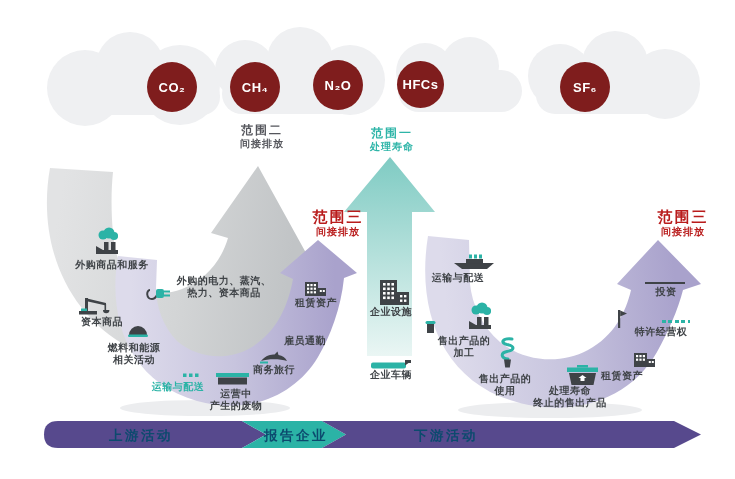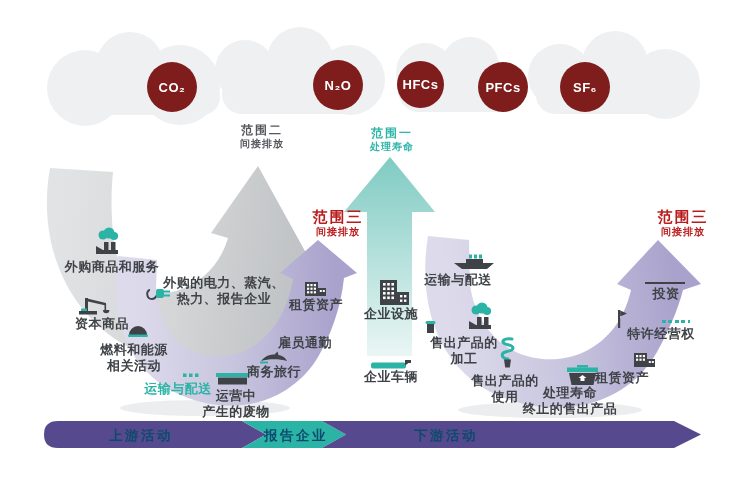--- a/index.html
+++ b/index.html
@@ -15,21 +15,21 @@
   }
   .scope{position:absolute;transform:translateX(-50%);text-align:center;font-weight:bold;line-height:1.22;white-space:nowrap;}
   .scope .t1{display:block;font-size:12px;letter-spacing:2px;}
   .scope .t2{display:block;font-size:10px;letter-spacing:1px;}
   .scope.small .t1{font-size:15px;}
   .scope.s2{color:#55565C;}
   .scope.s1{color:#2EB5A8;}
   .scope.s3{color:#b91c1c;margin-left:20px;}
   .cat{
     position:absolute;transform:translateX(-50%);text-align:center;
-    font-size:13px;font-weight:bold;color:#3F4347;line-height:1.2;white-space:nowrap;letter-spacing:.5px;
+    font-size:10px;font-weight:bold;color:#3F4347;line-height:1.2;white-space:nowrap;letter-spacing:.5px;
   }
   .cat.teal{color:#2BB3A6;}
   .cat .ln{display:block;}
   .icon{position:absolute;}
   .overline{position:absolute;border-top:2px solid #3F4347;}
   .dashes{
     position:absolute;height:3px;
     background:repeating-linear-gradient(90deg,#2BB3A6 0 4px,transparent 4px 6.5px);
   }
   .bar-label{
@@ -127,23 +127,23 @@
       Z"></path>
 
     <g>
       <path fill="#57498D" d="M58,421 H242 L266,434.5 L242,448 H58 Q44,448 44,434.5 Q44,421 58,421 Z"></path>
       <path fill="#2BB3A6" d="M242,421 H322 L346,434.5 L322,448 H242 L266,434.5 Z"></path>
       <path fill="#57498D" d="M322,421 H674 L701,434.5 L674,448 H322 L346,434.5 Z"></path>
     </g>
   </svg>
 
   <div class="gas" style="left:147px;top:62px;width:50px;height:50px">CO₂</div>
+  <div class="gas" style="left:230px;top:62px;width:50px;height:50px">CH₄</div>
   <div class="gas" style="left:313px;top:60px;width:50px;height:50px">N₂O</div>
   <div class="gas" style="left:397px;top:61px;width:47px;height:47px">HFCs</div>
-  <div class="gas" style="left:478px;top:62px;width:50px;height:50px">PFCs</div>
   <div class="gas" style="left:560px;top:62px;width:50px;height:50px">SF₆</div>
 
   <div class="scope s2" style="left:262px;top:123px">
     <span class="t1">范围二</span>
     <span class="t2">间接排放</span>
   </div>
   <div class="scope s1" style="left:392px;top:126px">
     <span class="t1">范围一</span>
     <span class="t2">处理寿命</span>
   </div>
@@ -172,21 +172,21 @@
   <div class="cat" style="left:112px;top:259px">外购商品和服务</div>
 
   <svg class="icon" style="left:146px;top:286px" width="26" height="16" viewBox="0 0 26 16">
     <path d="M4,4 C0,4 0,13 6,13 C9,13 10,11 11,9" stroke="#3F4347" stroke-width="2" fill="none"></path>
     <rect x="10" y="3" width="8" height="9" rx="2" fill="#2BB3A6"></rect>
     <rect x="18" y="4.5" width="6" height="2" fill="#2BB3A6"></rect>
     <rect x="18" y="8.5" width="6" height="2" fill="#2BB3A6"></rect>
   </svg>
   <div class="cat" style="left:224px;top:275px">
     <span class="ln">外购的电力、蒸汽、</span>
-    <span class="ln">热力、报告企业</span>
+    <span class="ln">热力、资本商品</span>
   </div>
 
   <svg class="icon" style="left:78px;top:293px" width="38" height="22" viewBox="0 0 38 22">
     <g fill="#3F4347">
       <rect x="1" y="18" width="18" height="3.5"></rect>
         <rect x="7" y="5" width="3" height="13"></rect>
       <path d="M7,5 L28,10 L28,12.5 L10,8.5 Z"></path>
         <rect x="26.5" y="11" width="1.6" height="6"></rect>
       <path d="M25,17 a3.2,3.2 0 0 0 6.4,0 Z"></path>
     </g>

